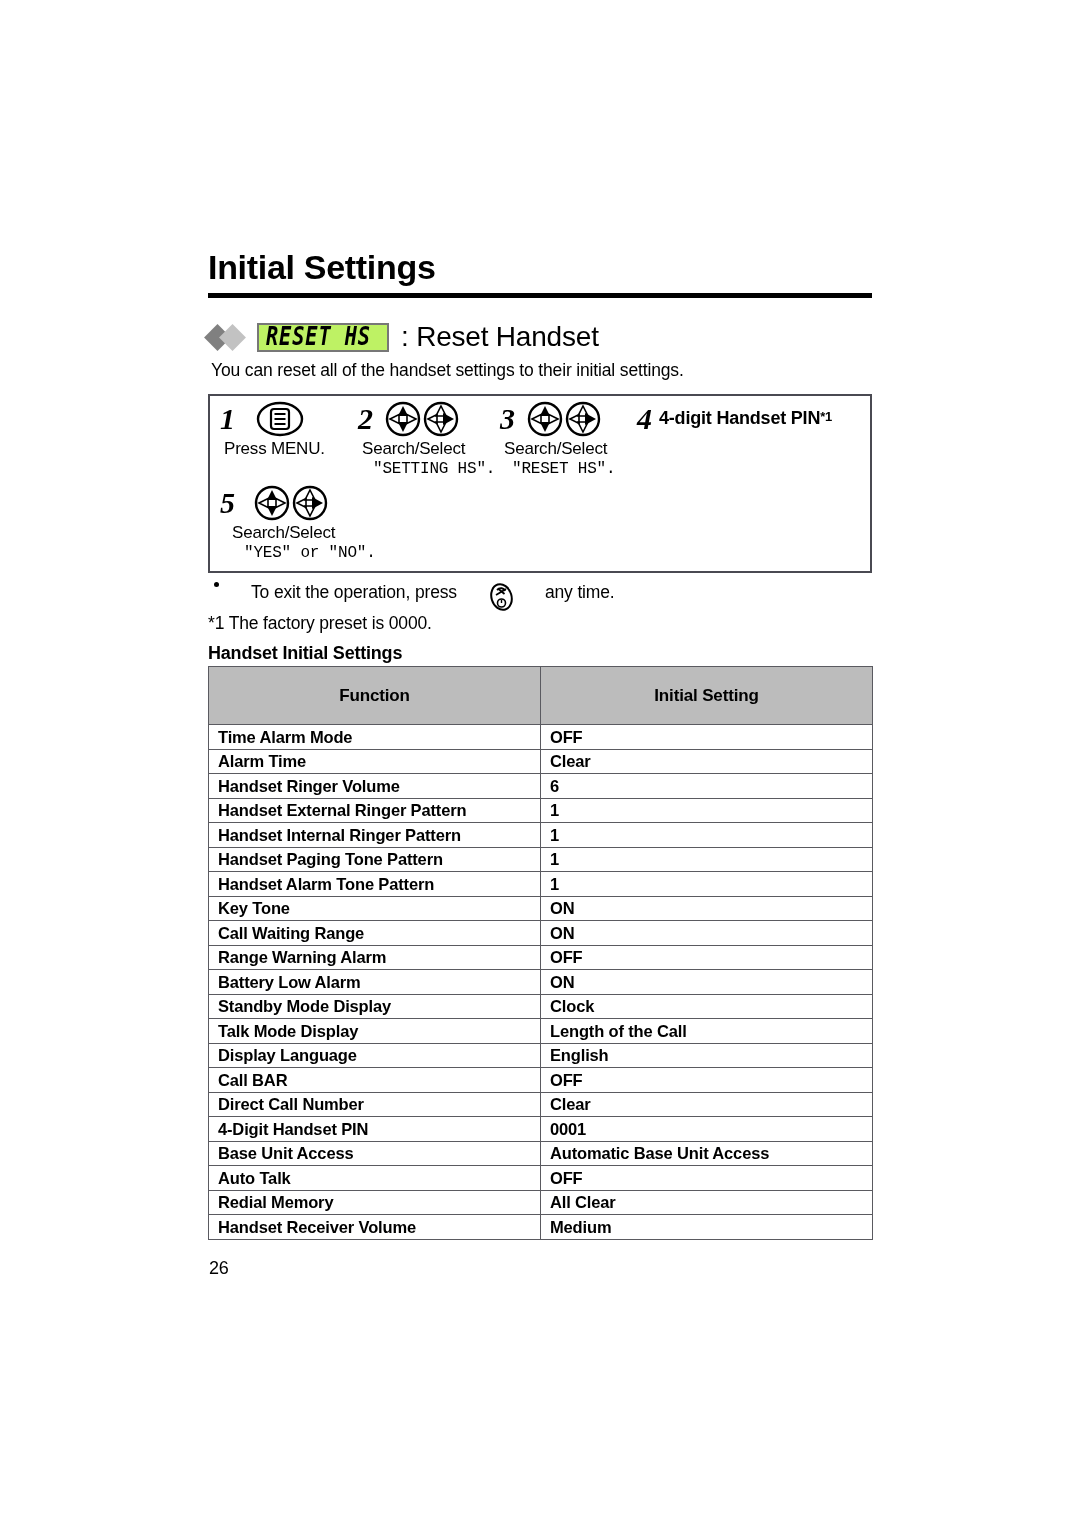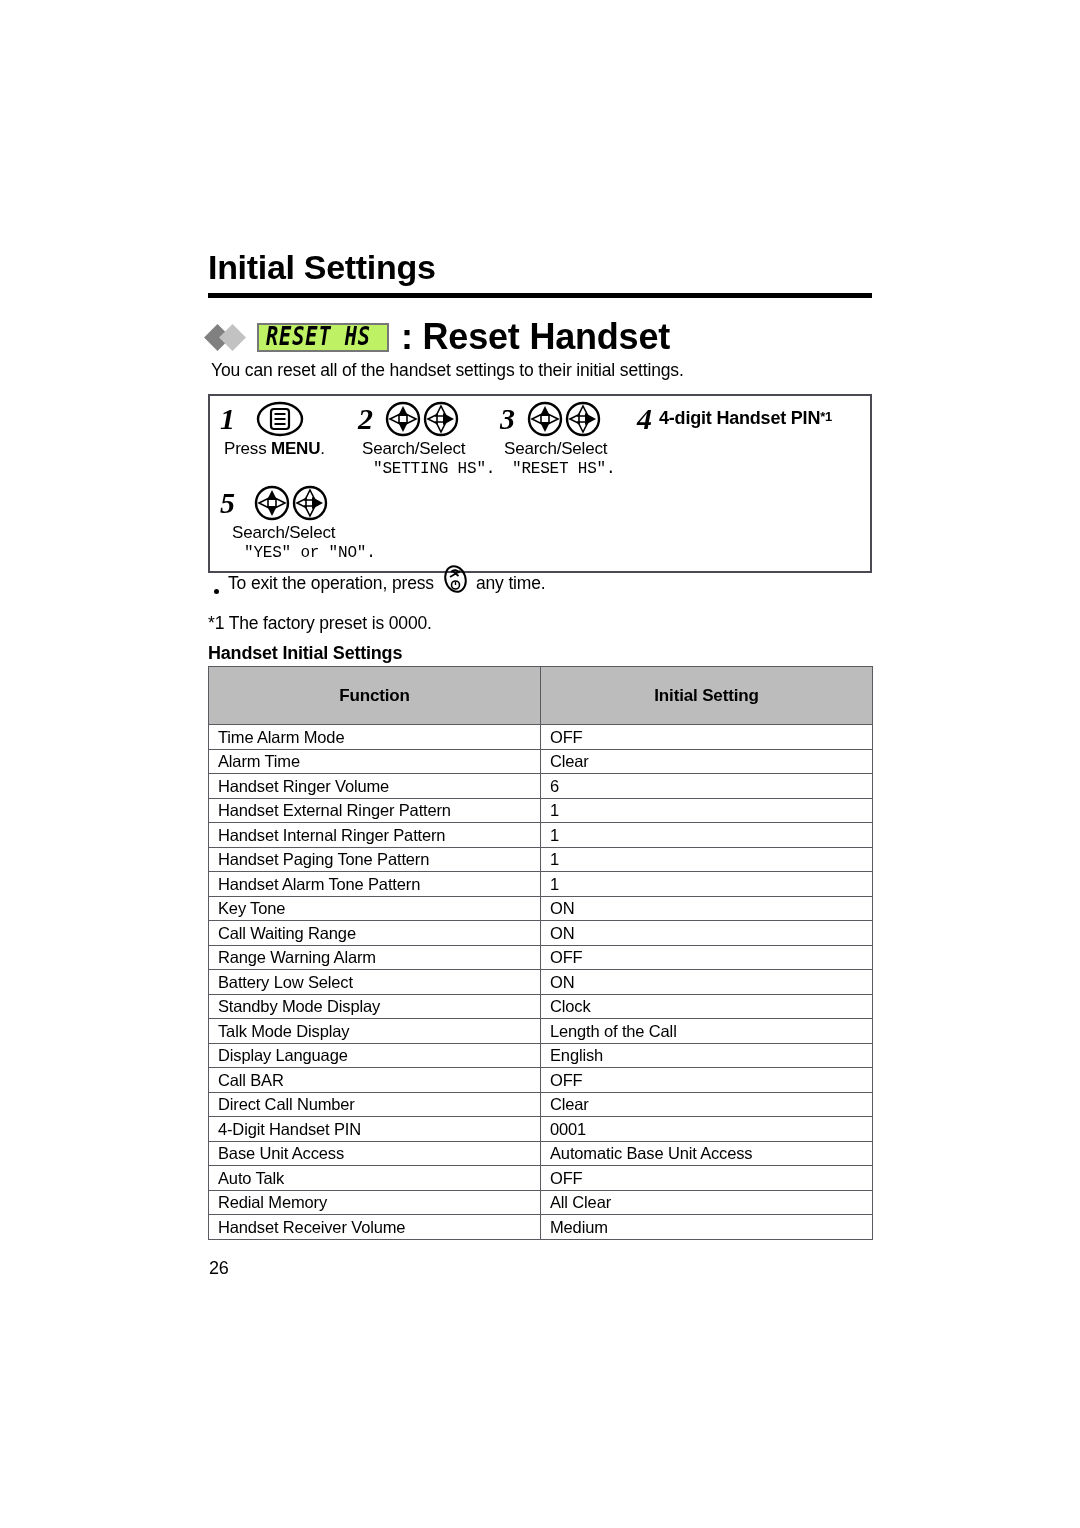--- a/index.html
+++ b/index.html
@@ -79,22 +79,22 @@
     font-style: italic;
     letter-spacing: 1px;
     line-height: 1;
     display: block;
     transform: scaleY(1.18) scaleX(0.92);
     transform-origin: left center;
     white-space: nowrap;
   }
   .section-title {
     margin-left: 12px;
-    font-size: 36px;
-    font-weight: bold;
+    font-size: 28px;
+    font-weight: normal;
     letter-spacing: -0.2px;
   }
 
   
   .intro-line {
     position: absolute;
     left: 211px;
     top: 360px;
     font-size: 17.5px;
     letter-spacing: -0.15px;
@@ -125,21 +125,21 @@
     position: absolute;
     display: flex;
     align-items: center;
   }
   .step-label {
     position: absolute;
     font-size: 17px;
     letter-spacing: -0.2px;
     white-space: nowrap;
   }
-  .step-label b { font-weight: bold; }
+  .step-label b { font-weight: normal; }
   .step-mono {
     position: absolute;
     font-family: "Liberation Mono", monospace;
     font-size: 16px;
     letter-spacing: -0.2px;
     white-space: nowrap;
   }
   .step-plain-bold {
     position: absolute;
     font-size: 18px;
@@ -150,25 +150,26 @@
   .sup-star {
     font-size: 13px;
     font-weight: bold;
     vertical-align: 3px;
   }
 
   
   .note-bullet {
     position: absolute;
     left: 214px;
-    top: 564px;
+    top: 582px;
     font-size: 17.5px;
     letter-spacing: -0.15px;
     display: flex;
-    align-items: flex-end;
+    align-items: flex-start;
+    gap: 23px;
   }
   .bullet-dot {
     width: 5px; height: 5px;
     border-radius: 50%;
     background: #000;
     margin-right: 9px;
     flex: none;
   }
   .footnote {
     position: absolute;
@@ -192,21 +193,21 @@
     left: 208px;
     top: 666px;
     width: 664px;
     border-collapse: collapse;
     table-layout: fixed;
   }
   table.settings th,
   table.settings td {
     border: 1px solid #5a5a60;
     font-size: 16.5px;
-    font-weight: normal;
+    font-weight: bold;
     letter-spacing: -0.15px;
     height: 23.5px;
     padding: 0 0 0 9px;
     text-align: left;
     vertical-align: middle;
     line-height: 1;
   }
   table.settings thead th {
     background: #bcbcbc;
     font-weight: bold;
@@ -401,21 +402,21 @@
         </tr>
         <tr>
           <td>Call Waiting Range</td>
           <td>ON</td>
         </tr>
         <tr>
           <td>Range Warning Alarm</td>
           <td>OFF</td>
         </tr>
         <tr>
-          <td>Battery Low Select</td>
+          <td>Battery Low Alarm</td>
           <td>ON</td>
         </tr>
         <tr>
           <td>Standby Mode Display</td>
           <td>Clock</td>
         </tr>
         <tr>
           <td>Talk Mode Display</td>
           <td>Length of the Call</td>
         </tr>

